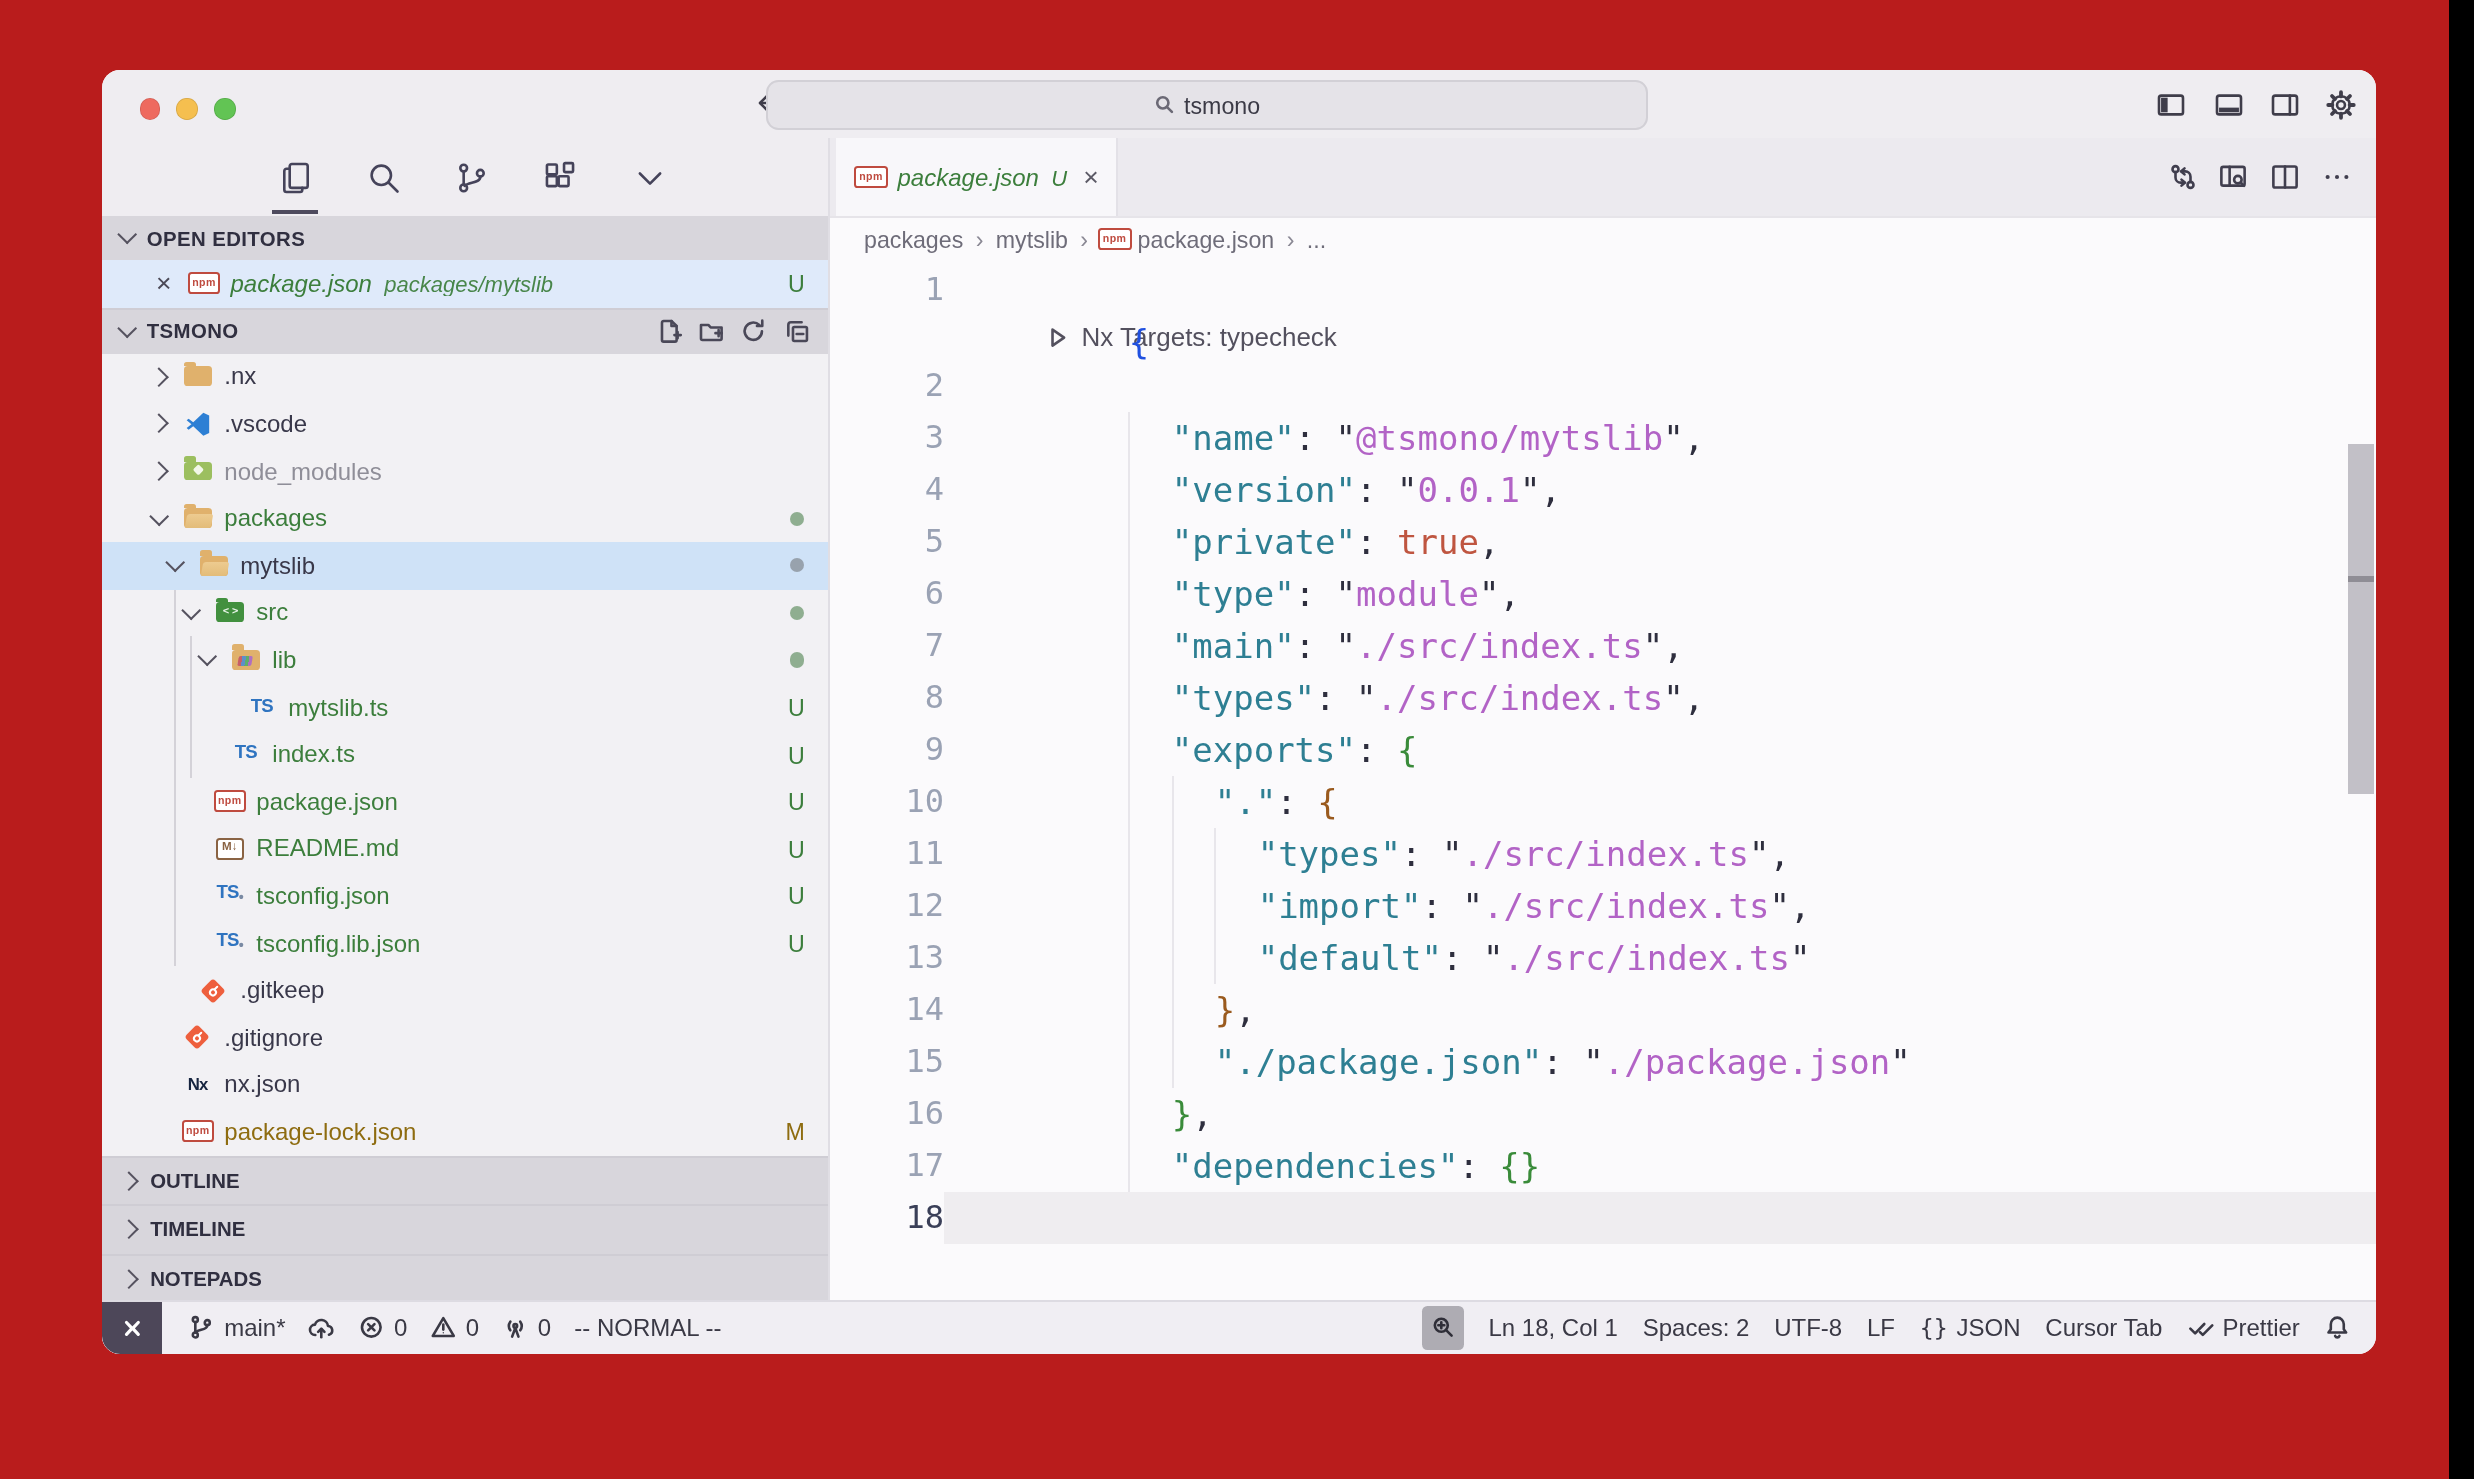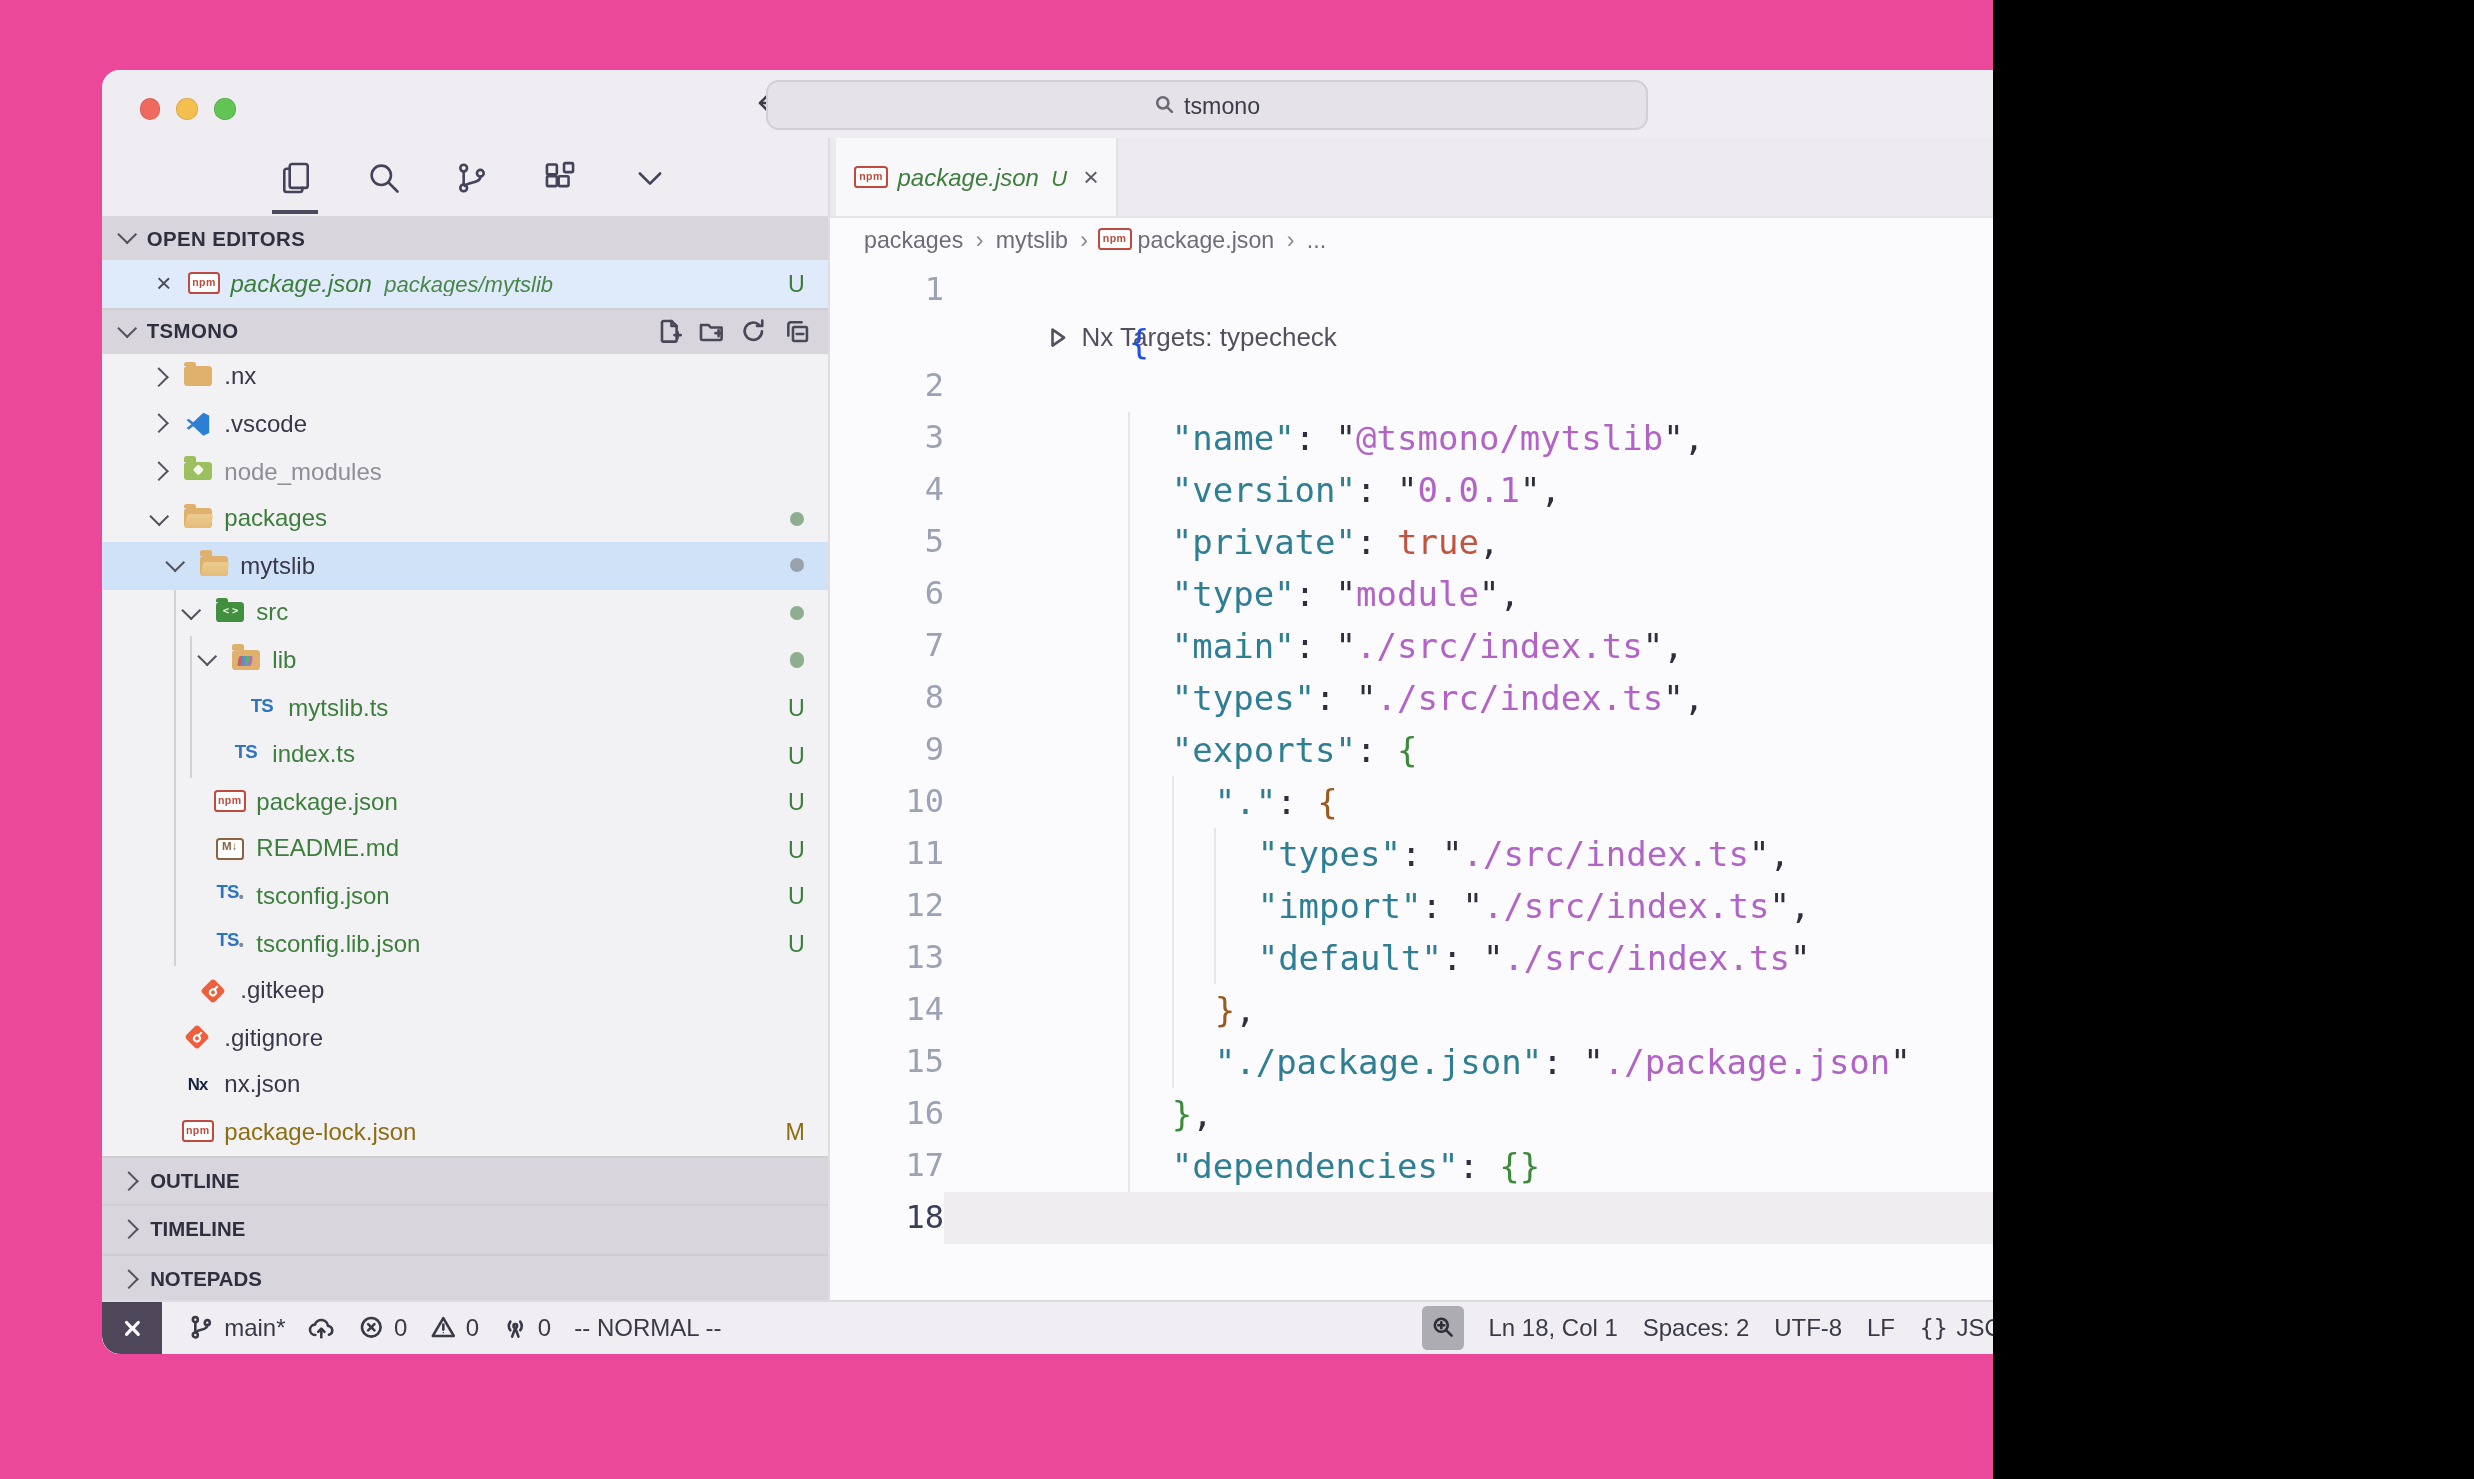--- a/index.html
+++ b/index.html
@@ -1,16 +1,16 @@
 <!DOCTYPE html>
 <html style="font-size:14.2px"><head>
 <meta charset="utf-8">
 <style>
   html,body{margin:0;padding:0;background:#000;}
-  .stage{position:relative;width:1993px;height:1479px;background:#ec4899;overflow:hidden;}
+  .stage{position:relative;width:2449px;height:1479px;background:#b91c1c;overflow:hidden;}
   #design{position:absolute;left:0;top:0;width:1237px;height:740px;transform:scale(2);transform-origin:0 0;
           font-family:"Liberation Sans",sans-serif;-webkit-font-smoothing:antialiased;}
   
   .win{position:absolute;left:51px;top:35px;width:1137px;height:642px;background:#fbfafc;border-radius:9px;overflow:hidden;}
   
   .titlebar{position:absolute;left:0;top:0;right:0;height:34px;background:#efedf1;border-bottom:0.9px solid #e3e1e7;}
   .traffic{position:absolute;left:18.7px;top:14.2px;display:flex;gap:8px;}
   .tl{width:10.7px;height:10.7px;border-radius:50%;box-shadow:inset 0 0 0 0.4px rgba(0,0,0,.12);}
   .nav{position:absolute;top:7.1px;display:flex;align-items:center;justify-content:center;width:19.6px;height:19.6px;color:#3f3d4a;}
   .nav.fwd{color:#a9a7b0;}

